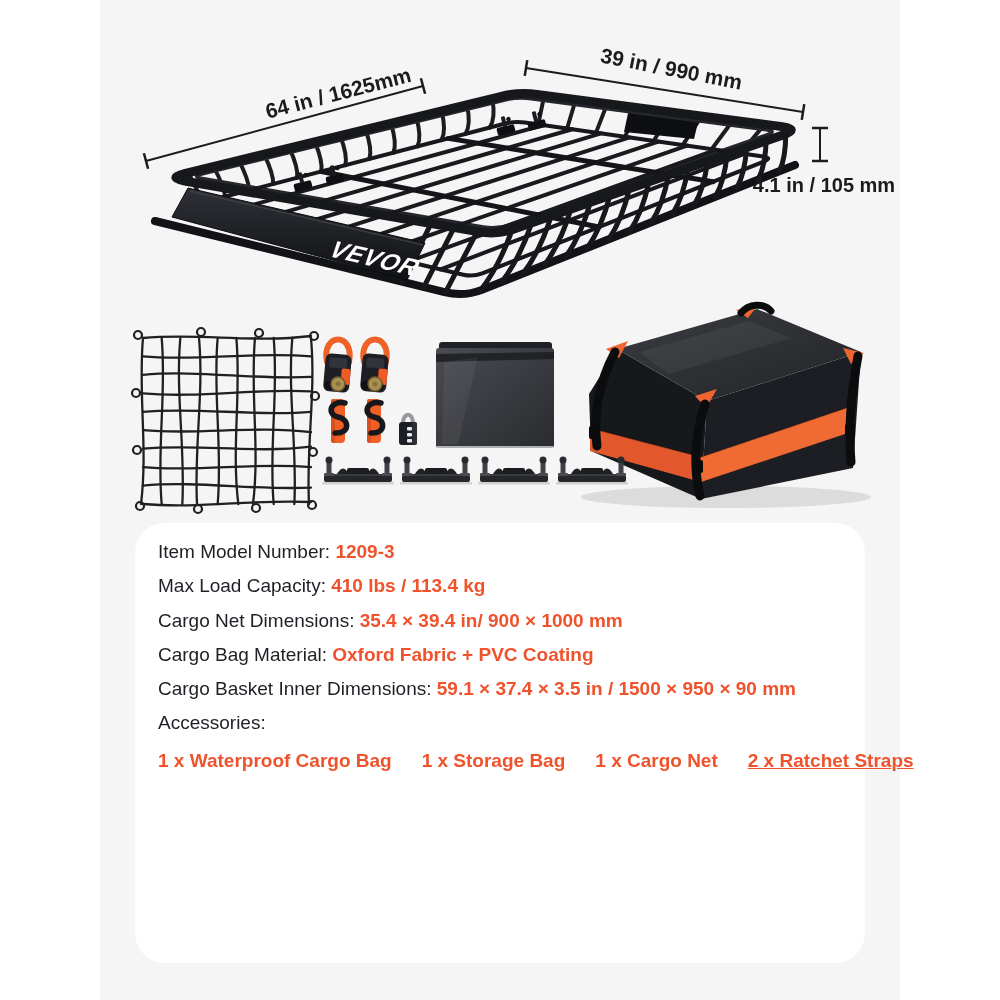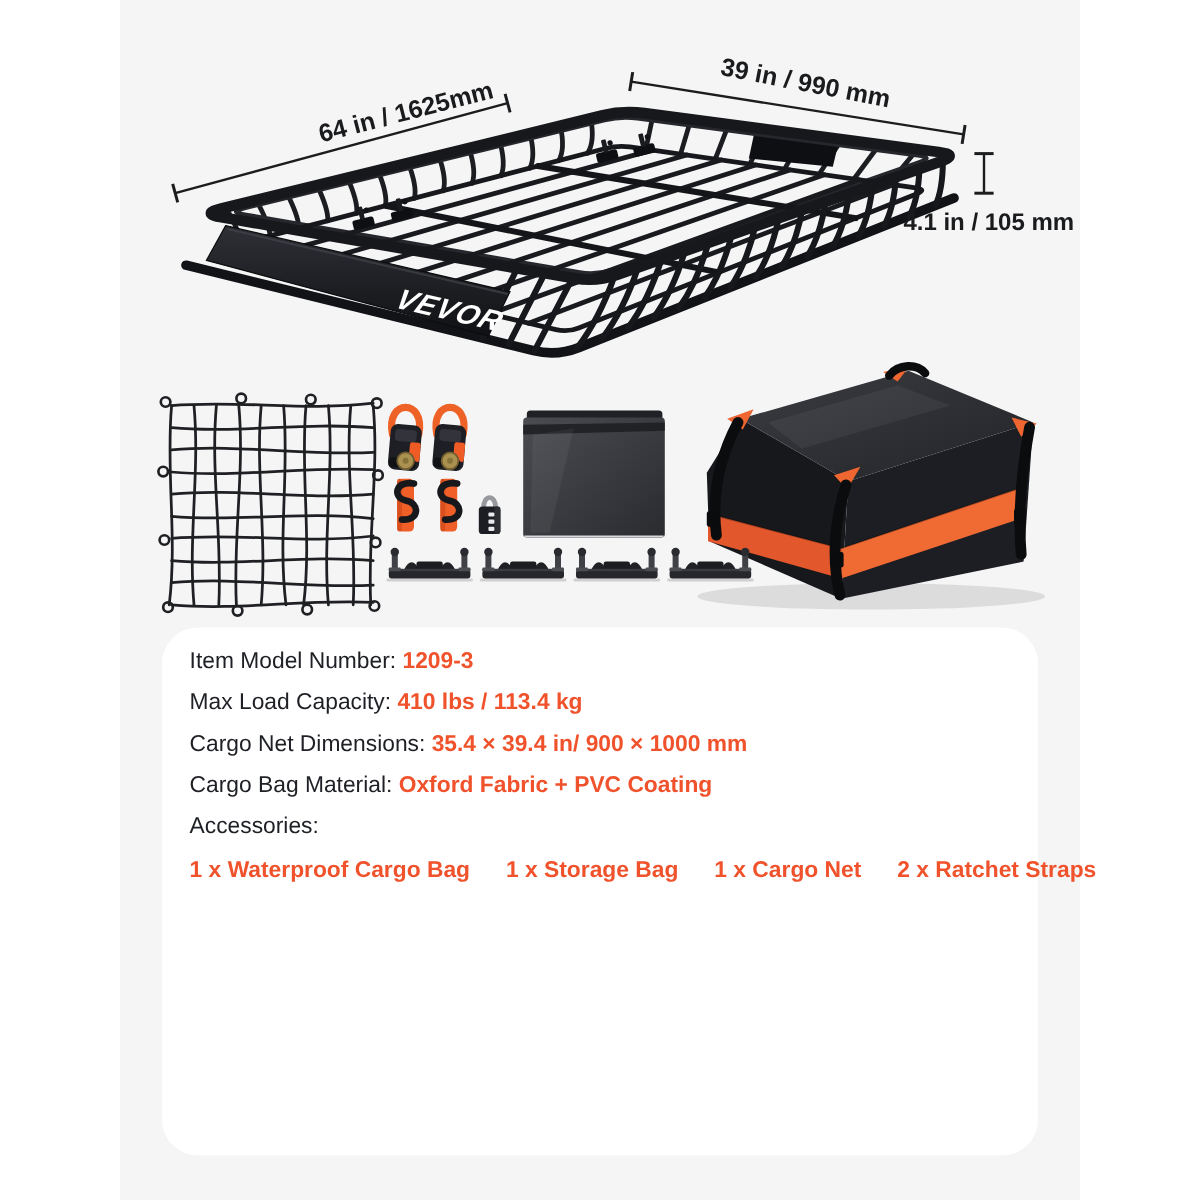--- a/index.html
+++ b/index.html
@@ -10,21 +10,21 @@
   .dim-text{font-family:"Liberation Sans",sans-serif;font-size:21px;font-weight:700;fill:#1a1b1d;}
   .dim-text-sm{font-family:"Liberation Sans",sans-serif;font-size:20px;font-weight:700;fill:#1a1b1d;}
   .logo-text{font-family:"Liberation Sans",sans-serif;font-size:24px;font-weight:700;
              font-style:italic;fill:#ffffff;letter-spacing:1px;}
   .card{position:absolute;left:135px;top:523px;width:730px;height:440px;background:#ffffff;
         border-radius:30px;box-sizing:border-box;padding:12px 0 0 23px;}
   .row{font-size:19px;line-height:34.3px;color:#1e2025;white-space:nowrap;}
   .row .val{color:#f0522c;font-weight:700;}
   .row.acc{color:#f0522c;font-weight:700;margin-top:3px;}
   .acc-item{margin-right:30px;}
-  .acc-item:last-child{margin-right:8px;}
+  .acc-item:last-child{margin-right:8px;text-decoration:underline;}
 </style>
 </head>
 <body>
 
 <div class="page">
   <div class="band"></div>
 
   <svg class="art" width="1000" height="520" viewBox="0 0 1000 520">
     <defs>
       <linearGradient id="fairGrad" x1="0" y1="0" x2="0" y2="1">
@@ -298,18 +298,19 @@
           <rect x="24" y="4" width="10" height="3" rx="1" fill="#4a4c52"></rect>
         </g>
       </g>
   </svg>
 
   <div class="card">
     <div class="row"><span>Item Model Number: </span><span class="val">1209-3</span></div>
     <div class="row"><span>Max Load Capacity: </span><span class="val">410 lbs / 113.4 kg</span></div>
     <div class="row"><span>Cargo Net Dimensions: </span><span class="val">35.4 × 39.4 in/ 900 × 1000 mm</span></div>
     <div class="row"><span>Cargo Bag Material: </span><span class="val">Oxford Fabric + PVC Coating</span></div>
+    <div class="row"><span>Cargo Basket Inner Dimensions: </span><span class="val">59.1 × 37.4 × 3.5 in / 1500 × 950 × 90 mm</span></div>
     <div class="row"><span>Accessories:</span></div>
     <div class="row acc">
       <span class="acc-item">1 x Waterproof Cargo Bag</span><span class="acc-item">1 x Storage Bag</span><span class="acc-item">1 x Cargo Net</span><span class="acc-item">2 x Ratchet Straps</span>
     </div>
   </div>
 </div>
 
 </body></html>

